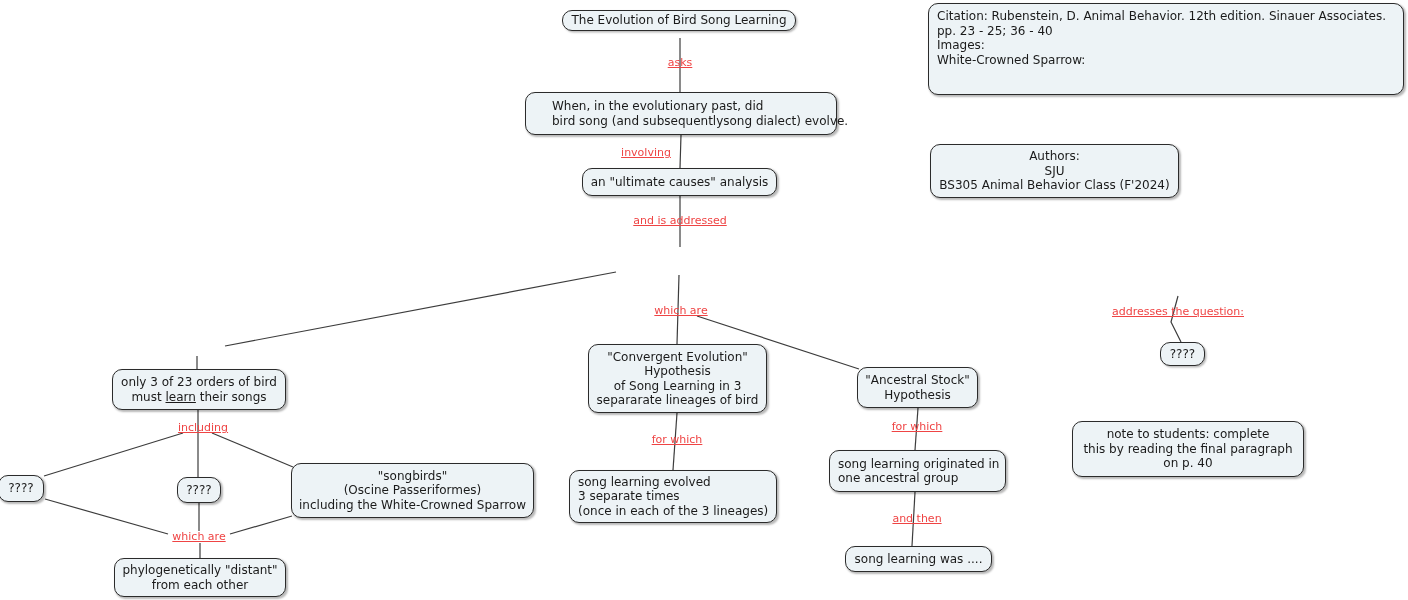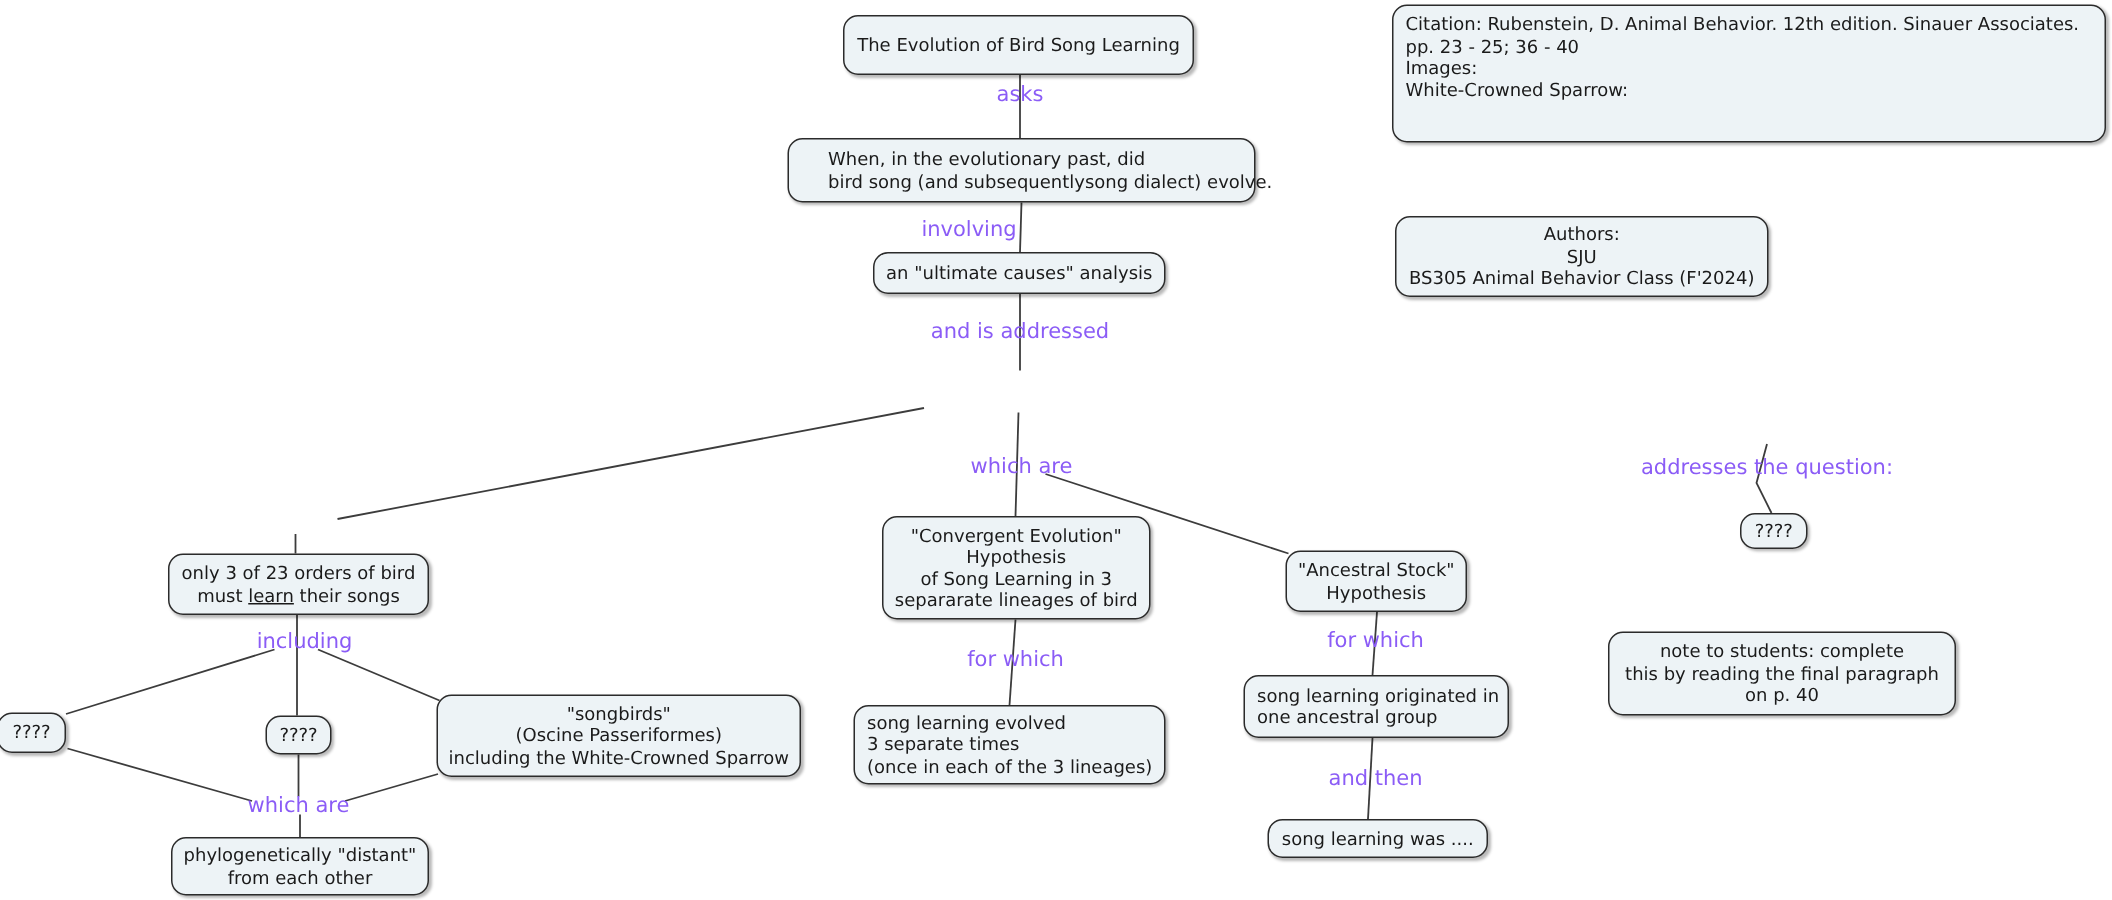--- a/index.html
+++ b/index.html
@@ -27,25 +27,26 @@
     font-size:12px;
     line-height:14.5px;
     padding:2px 8px;
   }
   .node.align-left{align-items:flex-start;text-align:left;}
   .node .row{white-space:pre;}
   .node .u{text-decoration:underline;margin-top:27px;}
   .label{
     position:absolute;
     transform:translate(-50%,-50%);
-    font-size:14px;
+    font-size:11px;
     line-height:14px;
     white-space:nowrap;
-    color:#8b5cf6;
+    color:#ef4444;
     background:transparent;
+    text-decoration:underline;
   }
 </style>
 </head>
 <body>
 
 <div id="canvas">
 
   <svg id="wires" width="1408" height="600">
 
     <line x1="680" y1="38" x2="680" y2="92"></line>
@@ -78,21 +79,21 @@
 
     <line x1="677" y1="413" x2="673" y2="470"></line>
 
     <line x1="918" y1="408" x2="915" y2="450"></line>
 
     <line x1="915" y1="492" x2="912" y2="546"></line>
 
     <polyline points="1178,296 1171,322 1181,342"></polyline>
   </svg>
 
-  <div class="node" style="left:562px;top:10px;width:234px;height:40px;">
+  <div class="node" style="left:562px;top:10px;width:234px;height:21px;">
     <div class="row">The Evolution of Bird Song Learning</div>
   </div>
 
   <div class="label" style="left:680px;top:63px;">asks</div>
 
   <div class="node align-left" style="left:525px;top:92px;width:312px;height:43px;padding-left:26px;">
     <div class="row">When, in the evolutionary past, did</div>
     <div class="row">bird song (and subsequentlysong dialect) evolve.</div>
   </div>
 

